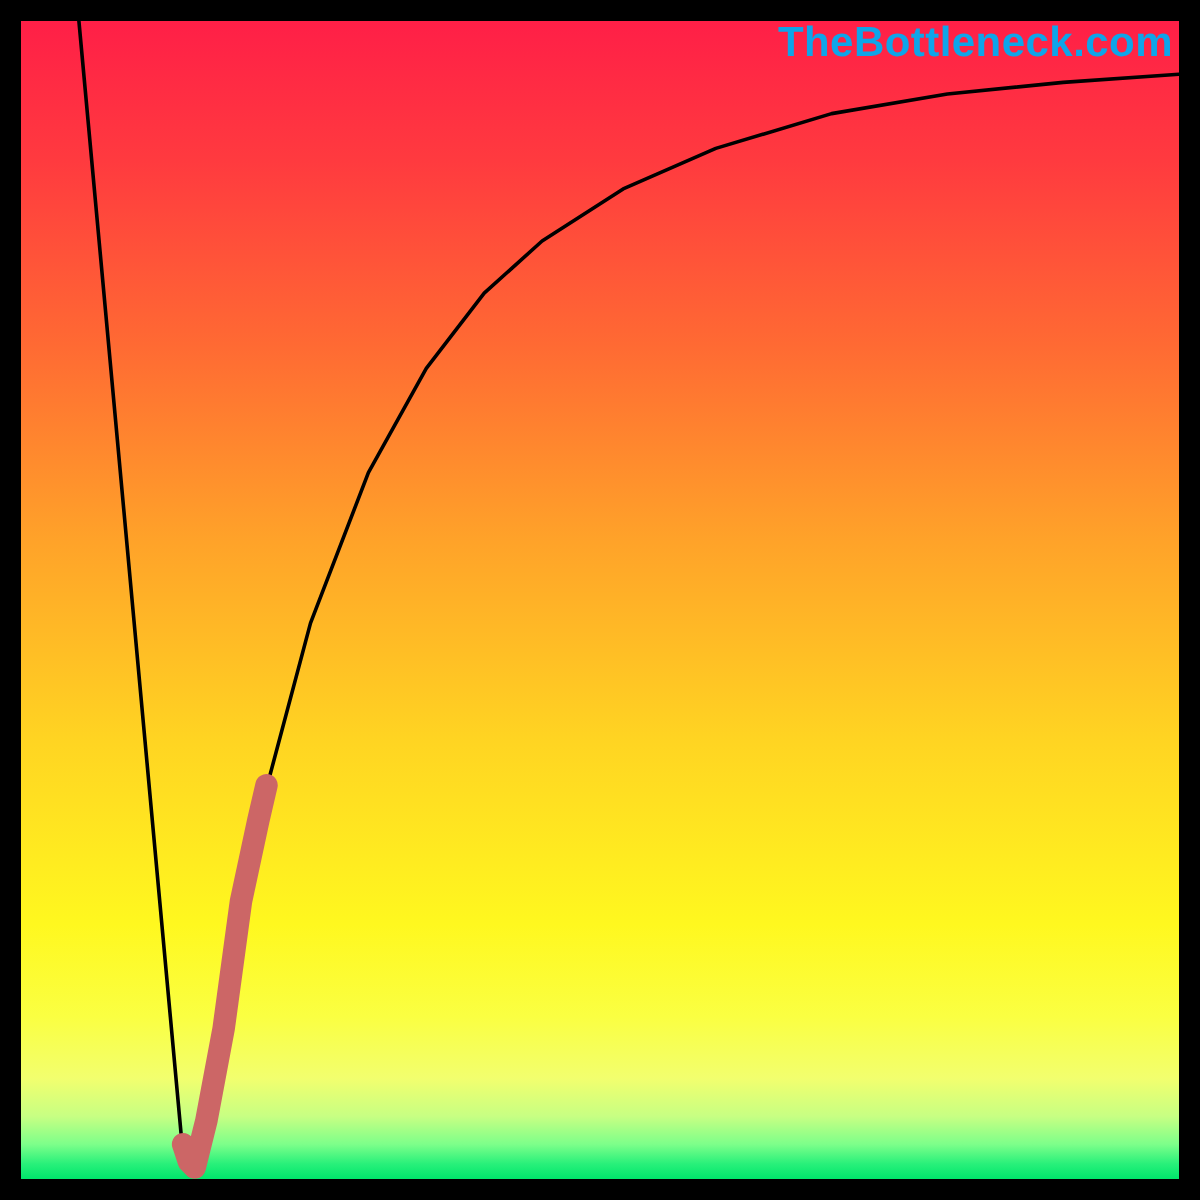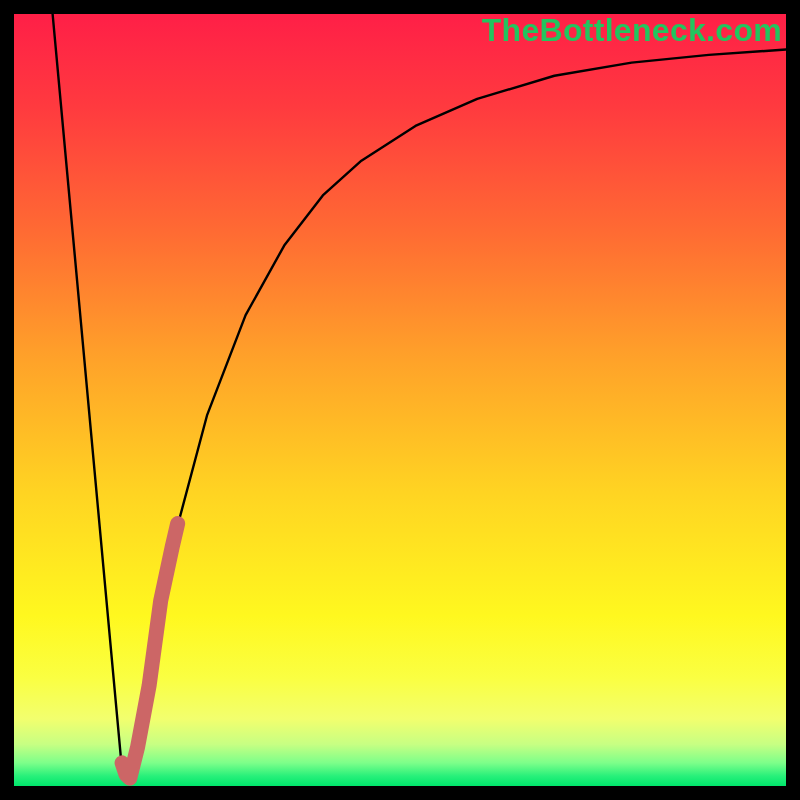--- a/index.html
+++ b/index.html
@@ -27,22 +27,22 @@
     overflow: hidden;
   }
   .plot-gradient {
     position: absolute;
     inset: 0;
   }
   .watermark {
     position: absolute;
     top: 12px;
     right: 18px;
-    color: #22c55e;
-    font-size: 32px;
+    color: #0ea5e9;
+    font-size: 28px;
     font-weight: 600;
     letter-spacing: 0.3px;
     user-select: none;
   }
   svg.curve {
     position: absolute;
     inset: 0;
     width: 100%;
     height: 100%;
     overflow: visible;

